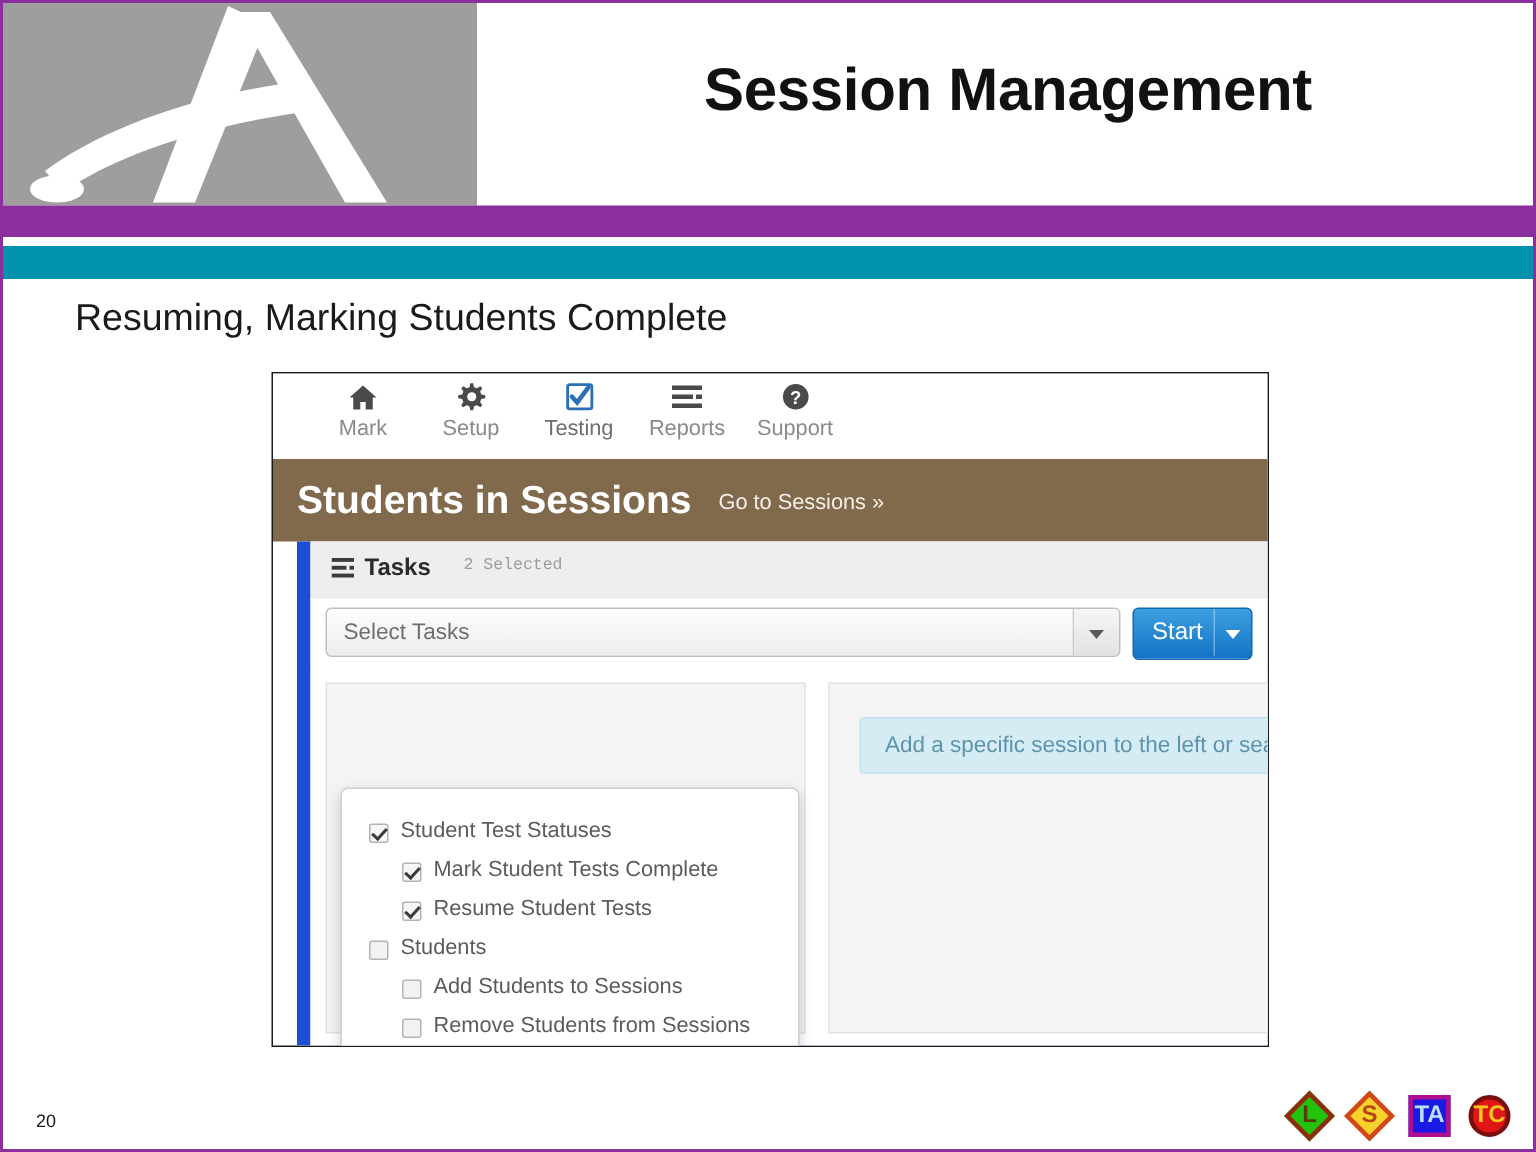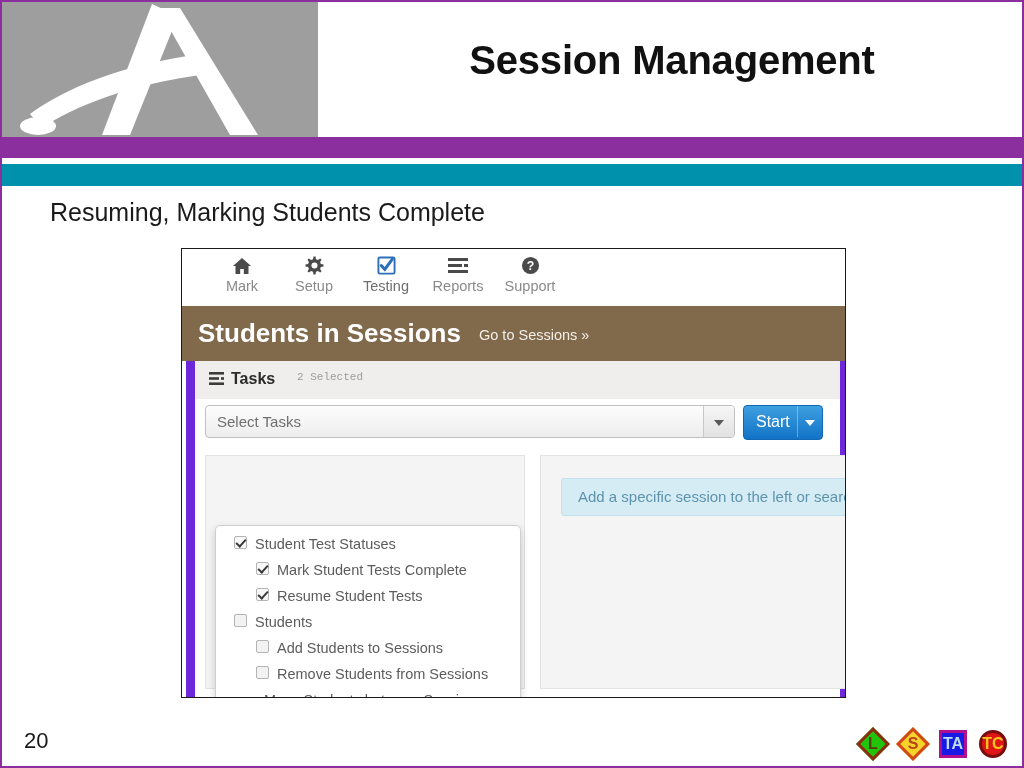--- a/index.html
+++ b/index.html
@@ -150,24 +150,24 @@
     left: 297px; top: 21px;
     font-size: 14.5px;
     color: #f2efe9;
     font-family: "Liberation Sans", sans-serif;
     cursor: pointer;
   }
 
   
   .app-body {
     position: absolute;
-    left: 4px; top: 112px;
+    left: 16px; top: 112px;
     width: 100%;
     bottom: 0;
-    background: #6d28d9;
+    background: #1d4ed8;
   }
   .app-card {
     position: absolute;
     left: 9px; top: 0;
     right: 9px; bottom: 0;
     background: #ffffff;
   }
 
   .tasks-bar {
     position: absolute;
@@ -295,21 +295,21 @@
     width: 304px;
     background: #ffffff;
     border: 1px solid #cfcfcf;
     border-radius: 5px;
     box-shadow: 0 4px 9px rgba(0,0,0,0.18);
     padding: 10px 0 14px 0;
     z-index: 20;
   }
   .dd-item {
     display: flex;
-    align-items: flex-start;
+    align-items: flex-end;
     height: 26px;
     padding-left: 18px;
     cursor: pointer;
   }
   .dd-item.indent { padding-left: 40px; }
   .dd-label {
     font-size: 14.5px;
     color: #5c5c5c;
     margin-left: 8px;
     font-family: "Liberation Sans", sans-serif;
@@ -332,21 +332,21 @@
     width: 4px; height: 8px;
     border: solid #3a3a3a;
     border-width: 0 2px 2px 0;
     transform: rotate(42deg);
   }
 
   
   .page-num {
     position: absolute;
     left: 22px; bottom: 12px;
-    font-size: 22px;
+    font-size: 12px;
     color: #1a1a1a;
     font-family: "Liberation Sans", sans-serif;
   }
   .badges {
     position: absolute;
     right: 12px; bottom: 5px;
     display: flex;
     align-items: center;
     gap: 6px;
   }

